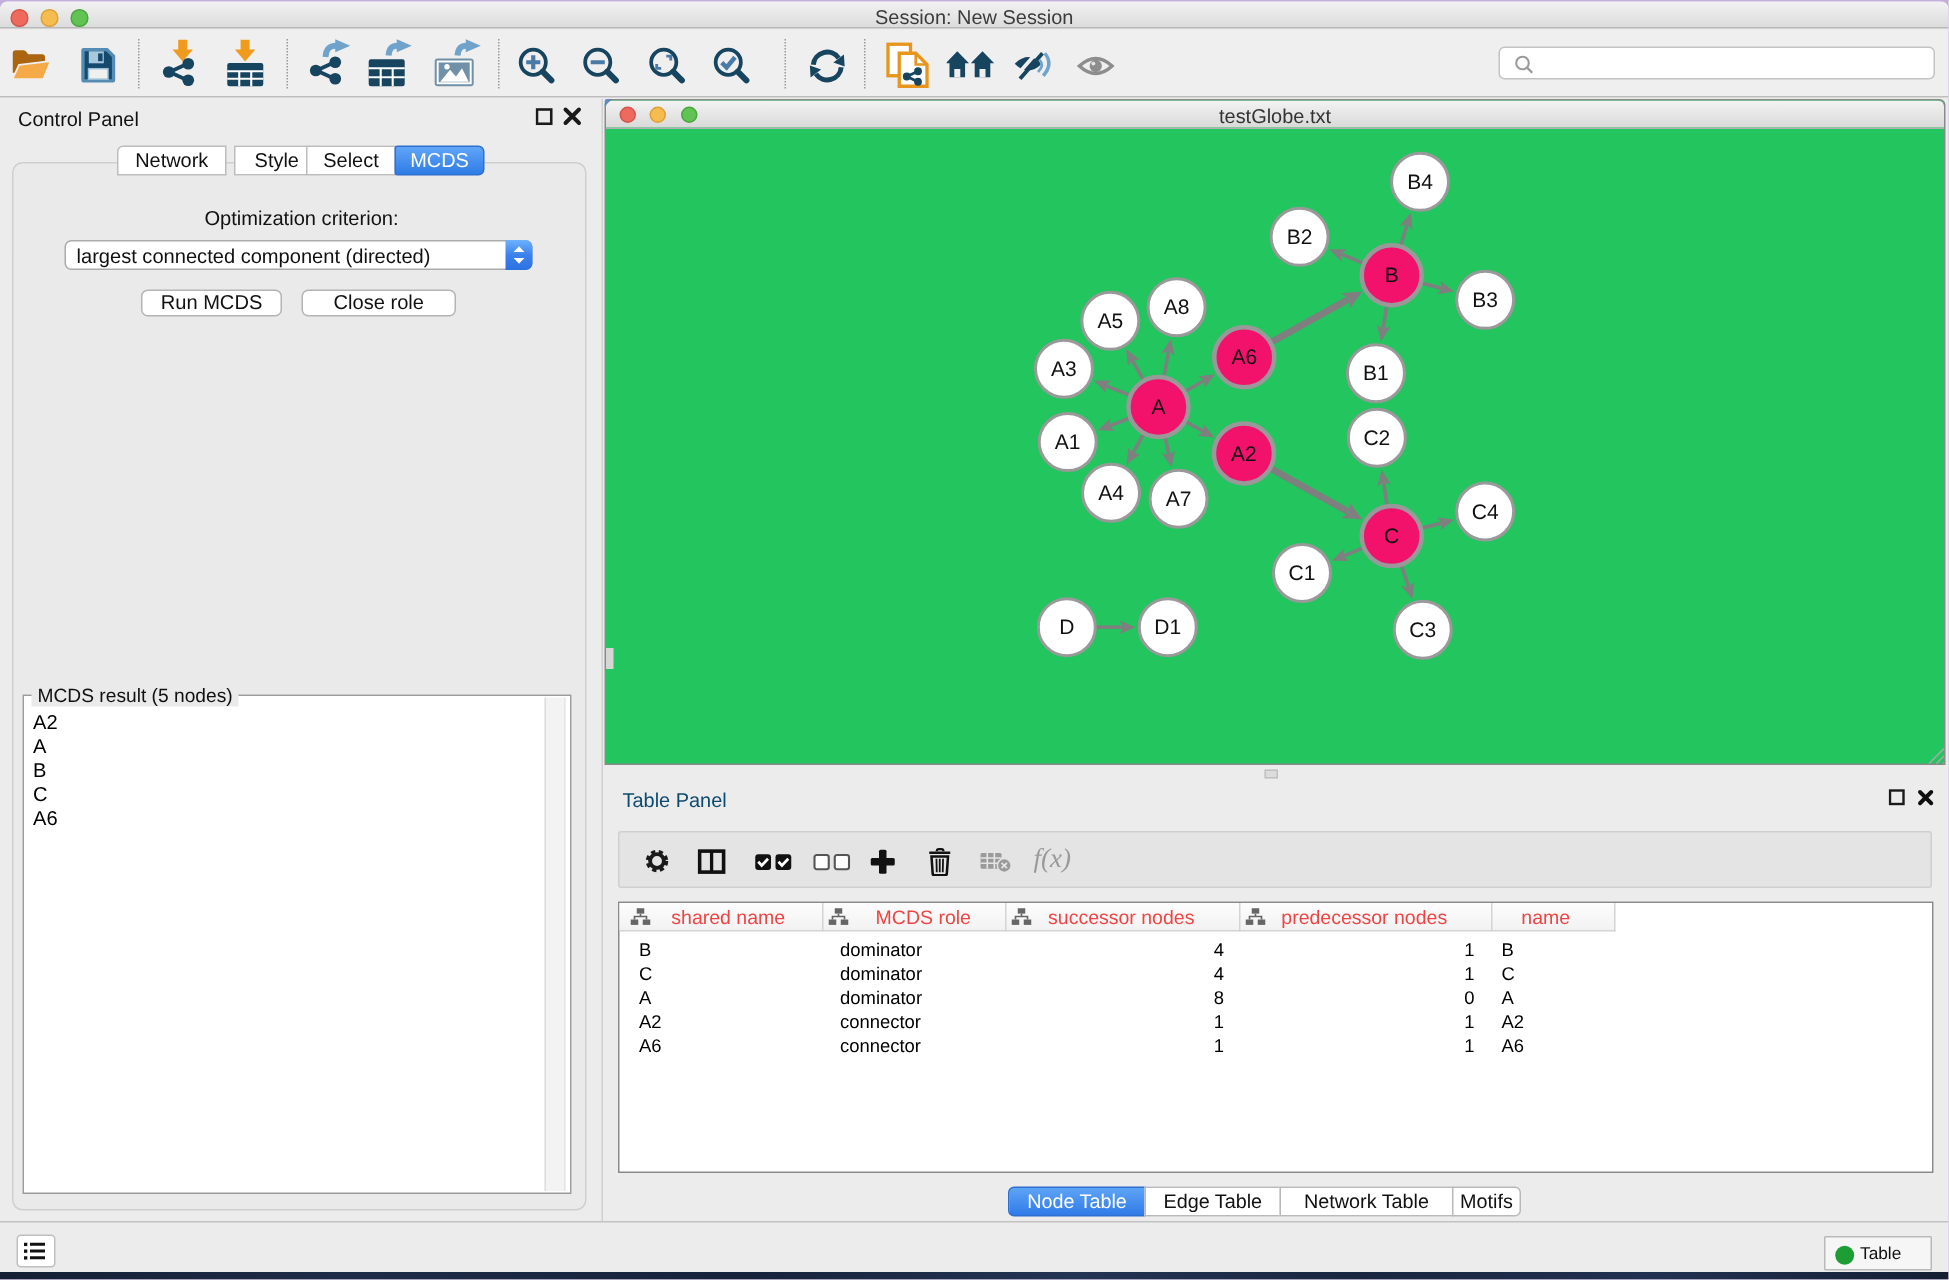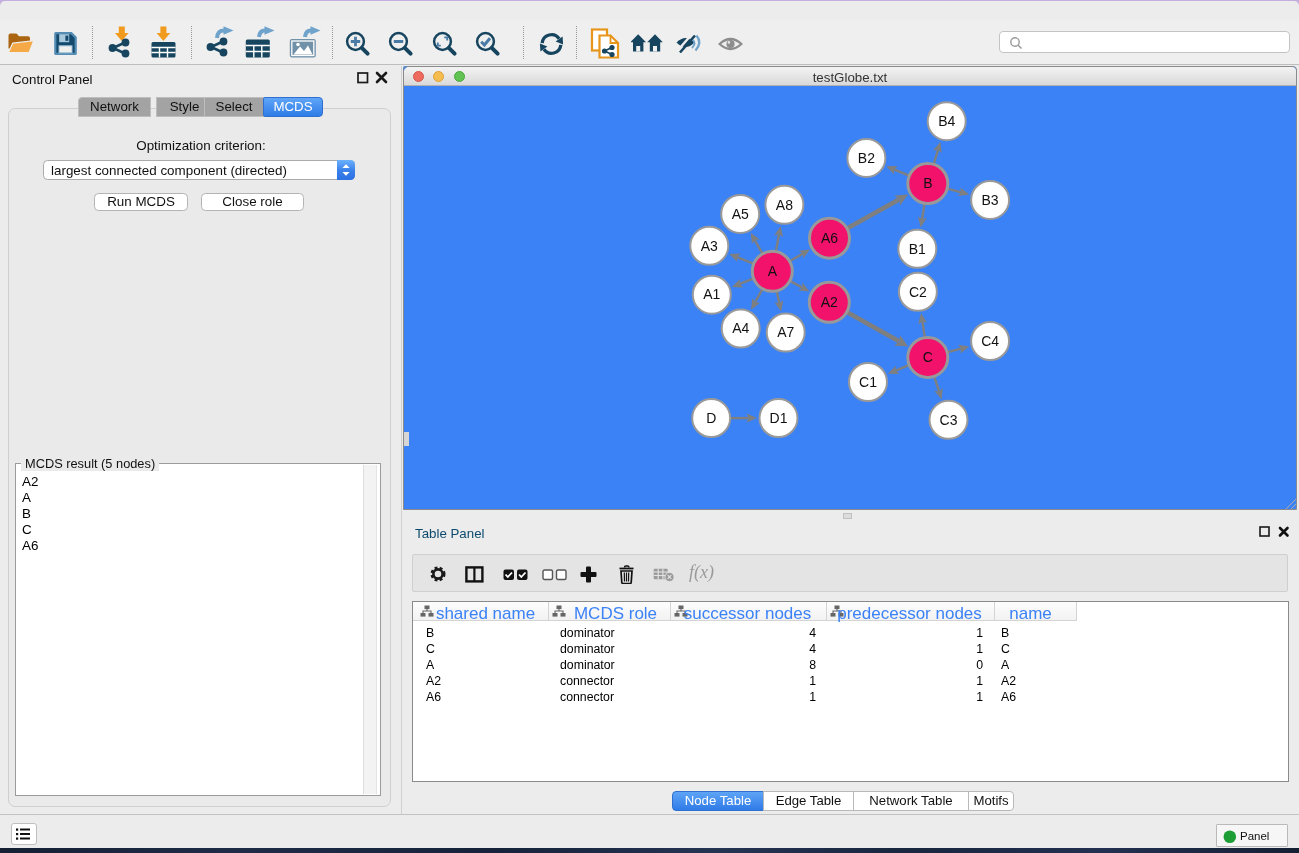--- a/index.html
+++ b/index.html
@@ -8,53 +8,59 @@
 #deskbottom{position:absolute;left:0;top:848px;width:1299px;height:5px;background:linear-gradient(90deg,#141f33 0%,#1e2c48 18%,#15223a 38%,#243453 55%,#18263f 70%,#223151 85%,#141f33 100%)}
 #titlebar{position:absolute;left:0;top:0;width:1299px;height:18px;background:linear-gradient(#f2f2f2,#dcdcdc);border-bottom:1px solid #b8b8b8}
 .tl{position:absolute;border-radius:50%;width:11.5px;height:11.5px}
 #titletext{position:absolute;top:3px;width:1299px;text-align:center;font-size:13.3px;color:#3c3c3c}
 #toolbar{position:absolute;left:0;top:19px;width:1299px;height:45px;background:#efefef;border-bottom:1px solid #bdbdbd}
 .sep{position:absolute;top:6px;height:33px;width:0;border-left:1px dotted #999}
 #search{position:absolute;left:999px;top:11px;width:291px;height:22px;background:#fff;border:1px solid #c3c3c3;border-radius:4px}
 
 #cp{position:absolute;left:0;top:65px;width:402px;height:748px;background:#ececec;border-right:1px solid #d0d0d0}
 #cptitle{position:absolute;left:12px;top:6px;font-size:13.3px;color:#111}
-.tab{position:absolute;top:31px;height:20px;background:#a3a3a3;border:1px solid #bdbdbd;font-size:13.3px;color:#111;text-align:center;line-height:18px}
+.tab{position:absolute;top:31px;height:20px;background:#ffffff;border:1px solid #bdbdbd;font-size:13.3px;color:#111;text-align:center;line-height:18px}
 #cpbox{position:absolute;left:8px;top:42px;width:383px;height:699px;background:#eaeaea;border:1px solid #cfcfcf;border-radius:7px}
 #optlabel{position:absolute;left:0;top:72px;width:402px;text-align:center;font-size:13.4px;color:#111}
 #dropdown{position:absolute;left:43px;top:94px;width:312px;height:20px;background:#fff;border:1px solid #ababab;border-radius:4.5px;font-size:13.4px;color:#111;line-height:19px;padding-left:7px}
 #ddbtn{position:absolute;left:337px;top:94px;width:18px;height:20px;border-radius:0 4.5px 4.5px 0;background:linear-gradient(#6db2fd,#3c82ec 50%,#2c71e2)}
 .btn{position:absolute;top:127px;height:18px;background:#fff;border:1px solid #b4b4b4;border-radius:4.5px;font-size:13.4px;color:#111;text-align:center;line-height:16px}
 #fieldset{position:absolute;left:15px;top:397px;width:366px;height:333px;border:1px solid #9b9b9b;background:#fff}
 #legend{position:absolute;left:21px;top:390px;background:#eaeaea;padding:0 4px;font-size:12.8px;color:#111}
 #mlist{position:absolute;left:22px;top:408px;font-size:13.4px;color:#000;line-height:16px}
 #lsb{position:absolute;left:363px;top:399px;width:14px;height:329px;background:#f3f3f3;border-left:1px solid #ddd;border-right:1px solid #e4e4e4}
 
-#gw{position:absolute;left:403px;top:65px;width:894px;height:444px;background:#3b82f6;border:1px solid #8a8a8a;border-radius:4px 4px 0 0}
+#gw{position:absolute;left:403px;top:65px;width:894px;height:444px;background:#22c55e;border:1px solid #8a8a8a;border-radius:4px 4px 0 0}
 #gwtitle{position:absolute;left:0;top:0;width:892px;height:19px;background:linear-gradient(#f3f3f3,#d9d9d9);border-bottom:1px solid #b1b1b1;border-radius:4px 4px 0 0}
 #gwtext{position:absolute;left:0;top:3px;width:892px;text-align:center;font-size:13.3px;color:#333}
 
 #tp{position:absolute;left:403px;top:509px;width:896px;height:304px;background:#ececec}
 #tptitle{position:absolute;left:12px;top:16px;font-size:13.3px;color:#0c4a6e}
 #tpbar{position:absolute;left:9px;top:44px;width:876px;height:38px;background:#e4e4e4;border:1px solid #cfcfcf;border-radius:2px}
 #ttable{position:absolute;left:9px;top:91px;width:877px;height:181px;background:#fff;border:1px solid #8a8a8a}
 #thead{position:absolute;left:0;top:0;width:664px;height:19px;background:linear-gradient(#fdfdfd,#f2f2f2);border-bottom:1px solid #d4d4d4;border-right:1px solid #d4d4d4}
 .hsep{position:absolute;top:0;height:19px;width:1px;background:#d4d4d4}
 .hicon{position:absolute;top:3px}
-.htext{position:absolute;top:2px;font-size:17px;color:#3b82f6}
+.htext{position:absolute;top:2px;font-size:13px;color:#ef4444}
 .cell{position:absolute;font-size:12.3px;color:#000;height:16px;line-height:16px}
 .btab{position:absolute;top:281px;height:20px;background:#fff;border:1px solid #b9b9b9;font-size:13.2px;color:#111;text-align:center;line-height:18px}
 
 #sbar{position:absolute;left:0;top:813px;width:1299px;height:35px;background:#ececec;border-top:1px solid #c2c2c2}
 #memb{position:absolute;left:1216px;top:9px;width:72px;height:23px;background:#f6f6f6;border:1px solid #b9b9b9;border-radius:1px;font-size:11.5px;color:#111}
 #listb{position:absolute;left:11px;top:8px;width:26px;height:22px;background:#fff;border:1px solid #bfbfbf;border-radius:3px}
 </style></head>
 <body>
 <div id="deskbottom"></div>
 <div id="win">
+  <div id="titlebar">
+    <div class="tl" style="left:7px;top:5px;background:#ee6a5f;border:0.5px solid #d5554a"></div>
+    <div class="tl" style="left:27px;top:5px;background:#f5bd4f;border:0.5px solid #dfa036"></div>
+    <div class="tl" style="left:47px;top:5px;background:#61c354;border:0.5px solid #4aa73c"></div>
+    <div id="titletext">Session: New Session</div>
+  </div>
   <div id="toolbar">
     <svg width="28" height="23" style="position:absolute;left:8px;top:12px">
         <path d="M0.5,16.5 V3.5 Q0.5,1.5 2.5,1.5 H7.5 Q9,1.5 9.5,2.5 L10.8,4.2 H20 Q22,4.2 22,6.2 V16.5 Z" fill="#ab6410"></path>
         <path d="M4.7,11.2 L25.8,8.7 L21,20.7 L0.3,20.7 Z" fill="#f5a947" stroke="#efefef" stroke-width="1.2"></path>
       </svg>
     <svg width="25" height="25" style="position:absolute;left:53px;top:11px">
         <path d="M1.2,1 H18.8 L23.8,6 V22.5 Q23.8,24 22.3,24 H2.7 Q1.2,24 1.2,22.5 V2.5 Q1.2,1 2.7,1 Z" fill="#548cb4"></path>
         <path d="M3.4,3.2 H17.8 L21.6,7 V21.8 H3.4 Z" fill="#134a6e"></path>
         <rect x="6.2" y="3.2" width="10" height="8" fill="#a8c8dc"></rect>
         <rect x="12.4" y="4.6" width="3" height="5.2" fill="#134a6e"></rect>
@@ -459,16 +465,16 @@
           <g fill="#111">
             <rect x="4" y="4.5" width="2.2" height="2.2"></rect>
             <rect x="4" y="9" width="2.2" height="2.2"></rect>
             <rect x="4" y="13.5" width="2.2" height="2.2"></rect>
           </g>
         </svg></div>
     <div id="memb">
         <svg width="14" height="14" style="position:absolute;left:6px;top:4.5px">
           <circle cx="6.8" cy="6.8" r="6.3" fill="#1d9e35"></circle>
         </svg>
-        <span style="position:absolute;left:23px;top:5px">Panel</span>
+        <span style="position:absolute;left:23px;top:5px">Table</span>
       </div>
   </div>
 </div>
 
 </body></html>

